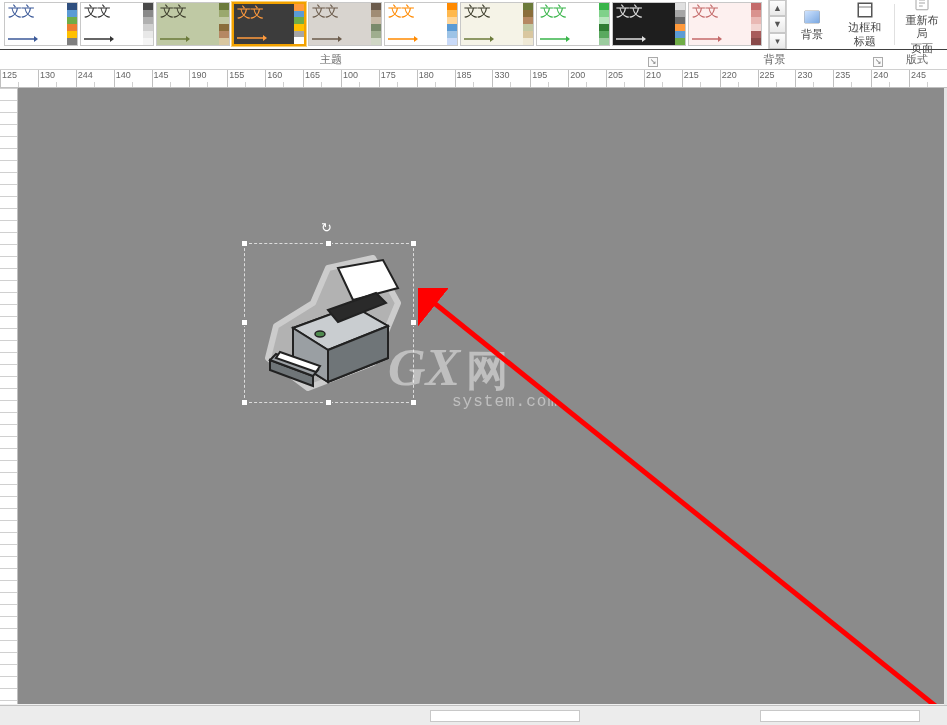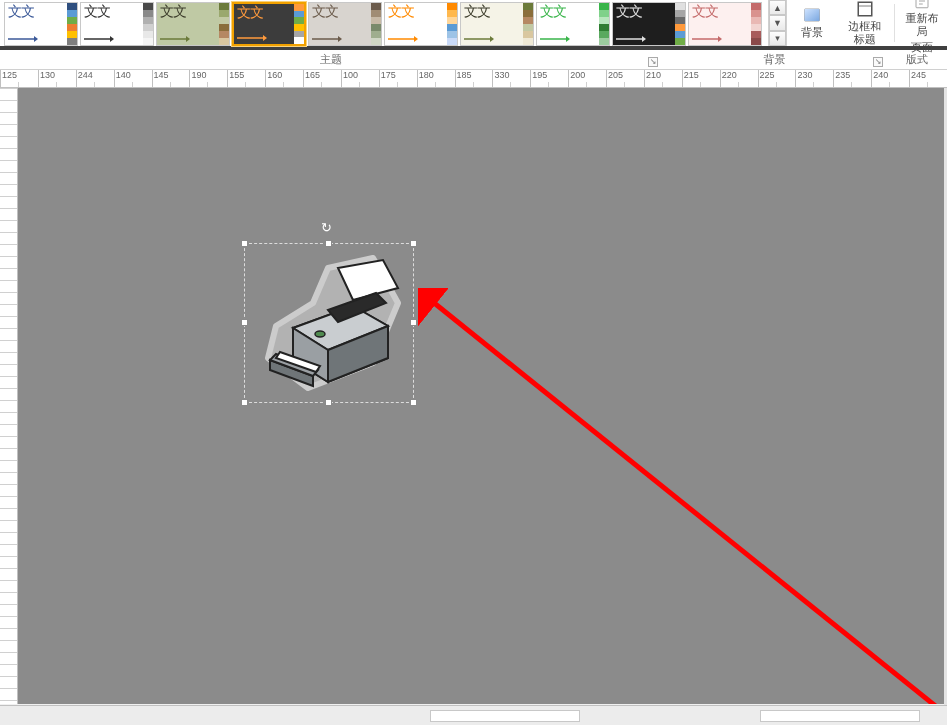--- a/index.html
+++ b/index.html
@@ -12,21 +12,21 @@
     overflow: hidden;
     position: relative;
   }
 
   
   .ribbon {
     display: flex;
     align-items: stretch;
     height: 50px;
     background: #fff;
-    border-bottom: 4px solid #404040;
+    border-bottom: 1px solid #404040;
     justify-content: space-between;
   }
   .theme-gallery {
     display: flex;
     gap: 2px;
     padding: 2px 4px 0 4px;
     align-items: flex-start;
     flex: 0 0 auto;
   }
   .theme-thumb {
@@ -697,20 +697,26 @@
       <div class="vtick" style="top: 564px;"></div>
       <div class="vtick" style="top: 576px;"></div>
       <div class="vtick" style="top: 588px;"></div>
       <div class="vtick" style="top: 600px;"></div>
       <div class="vtick" style="top: 612px;"></div>
     </div>
 
   <div class="canvas-wrap">
     <div class="page">
 
+      <div class="watermark">
+        <div>
+          <span class="big">G</span><span class="big">X</span><span class="cn">网</span>
+        </div>
+        <div class="sub">system.com</div>
+      </div>
 
       <div class="selection">
         <div class="rotate">↻</div>
         <div class="handle h-tl"></div>
         <div class="handle h-tm"></div>
         <div class="handle h-tr"></div>
         <div class="handle h-ml"></div>
         <div class="handle h-mr"></div>
         <div class="handle h-bl"></div>
         <div class="handle h-bm"></div>

